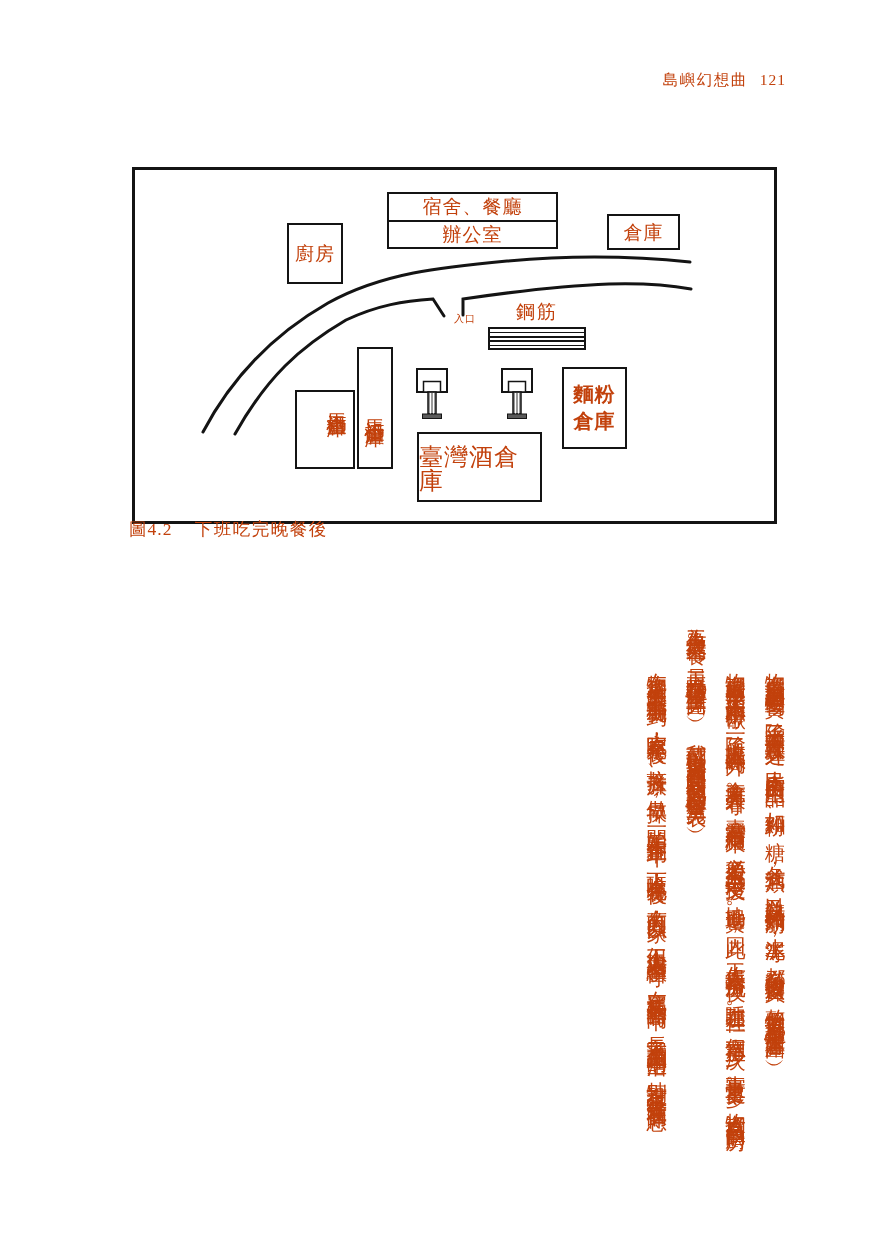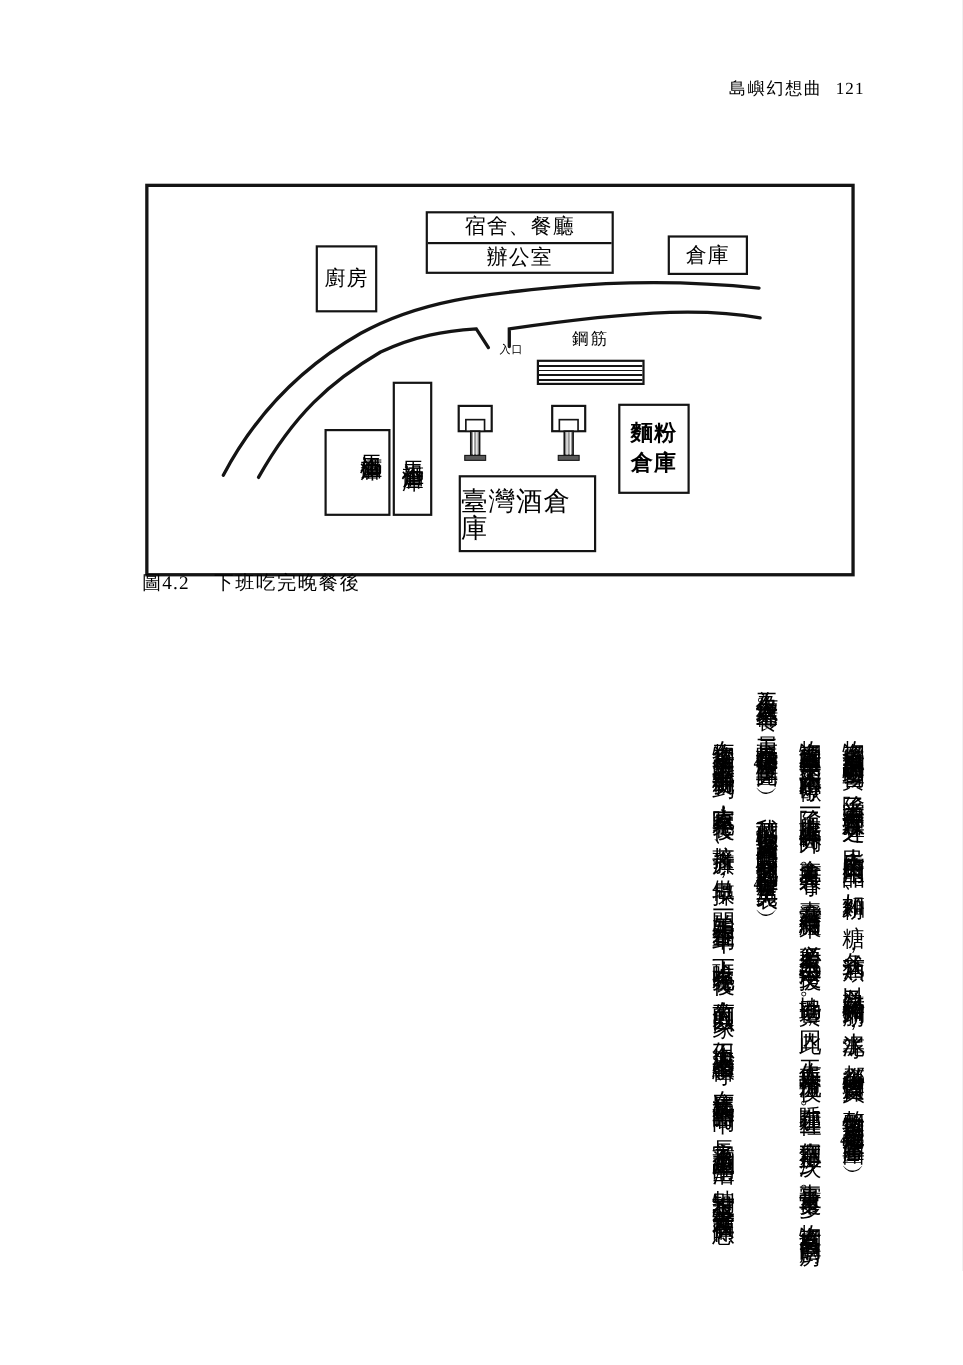--- a/index.html
+++ b/index.html
@@ -1,18 +1,18 @@
 <!DOCTYPE html>
 <html><head>
 <meta charset="utf-8">
 <style>
   html,body{margin:0;padding:0;background:#e8e8e8;}
   .page{
     position:relative;width:875px;height:1241px;background:#ffffff;
-    font-family:"Liberation Serif","DejaVu Serif",serif;color:#000000;
+    font-family:"Liberation Serif","DejaVu Serif",serif;color:#c2410c;
     overflow:hidden;margin:0 auto;
   }
   
   .running-head{
     position:absolute;top:70px;right:89px;font-size:15.5px;letter-spacing:1.5px;
     display:flex;align-items:baseline;
   }
   .running-head .pageno{margin-left:12px;letter-spacing:1px;}
 
   
@@ -43,21 +43,21 @@
   }
   .bx-matsu-small .vline{line-height:26px;margin:0;}
   .bx-taiwan{left:282px;top:262px;width:125px;height:70px;font-size:24px;padding-top:4px;}
   .bx-flour{left:427px;top:197px;width:65px;height:82px;flex-direction:column;font-size:20px;line-height:27px;font-weight:bold;}
   .rebar{
     position:absolute;left:353px;top:157px;width:98px;height:23px;box-sizing:border-box;
     border:2px solid #141414;
     background:repeating-linear-gradient(to bottom,#ffffff 0 2.7px,#141414 2.7px 4.3px);
   }
   .lbl{position:absolute;background:transparent;line-height:1;white-space:nowrap;}
-  .lbl-rebar{left:353px;top:132px;width:98px;text-align:center;font-size:15px;letter-spacing:2px;}
+  .lbl-rebar{left:353px;top:132px;width:98px;text-align:center;font-size:19px;letter-spacing:2px;}
   .lbl-entrance{left:319px;top:144px;font-size:10px;letter-spacing:1px;}
 
   
   .fig-caption{position:absolute;left:129px;top:517px;font-size:17.5px;letter-spacing:1px;}
   .fig-caption .cap-title{margin-left:17px;letter-spacing:1.5px;}
 
   
   .body-text{
     position:absolute;left:122px;top:612px;width:672px;height:527px;
     writing-mode:vertical-rl;text-orientation:mixed;

